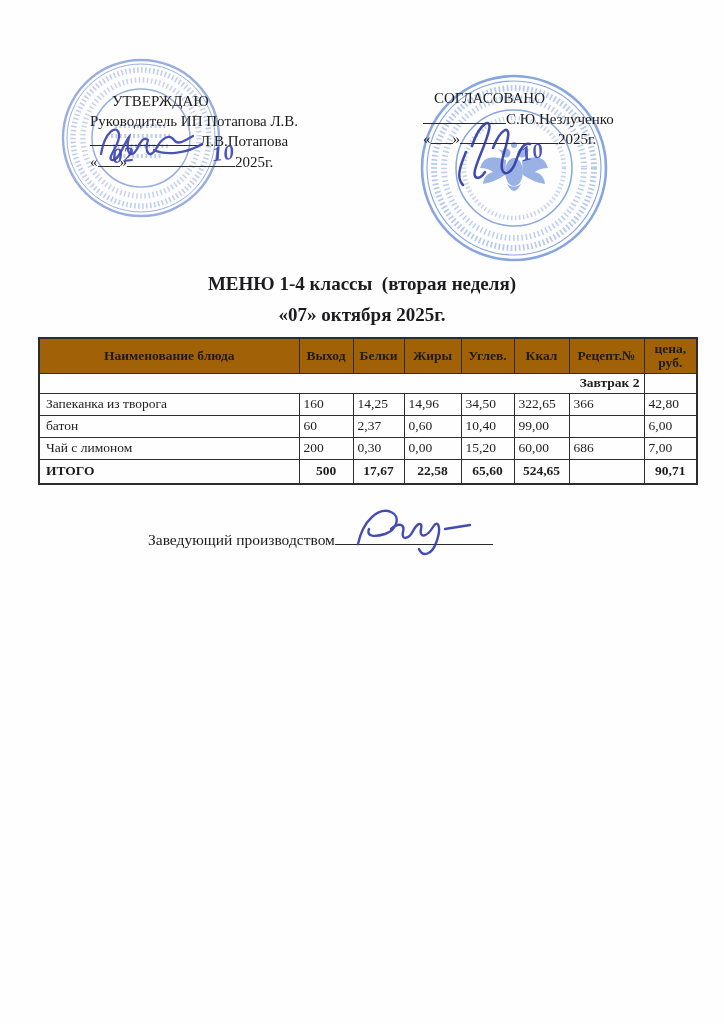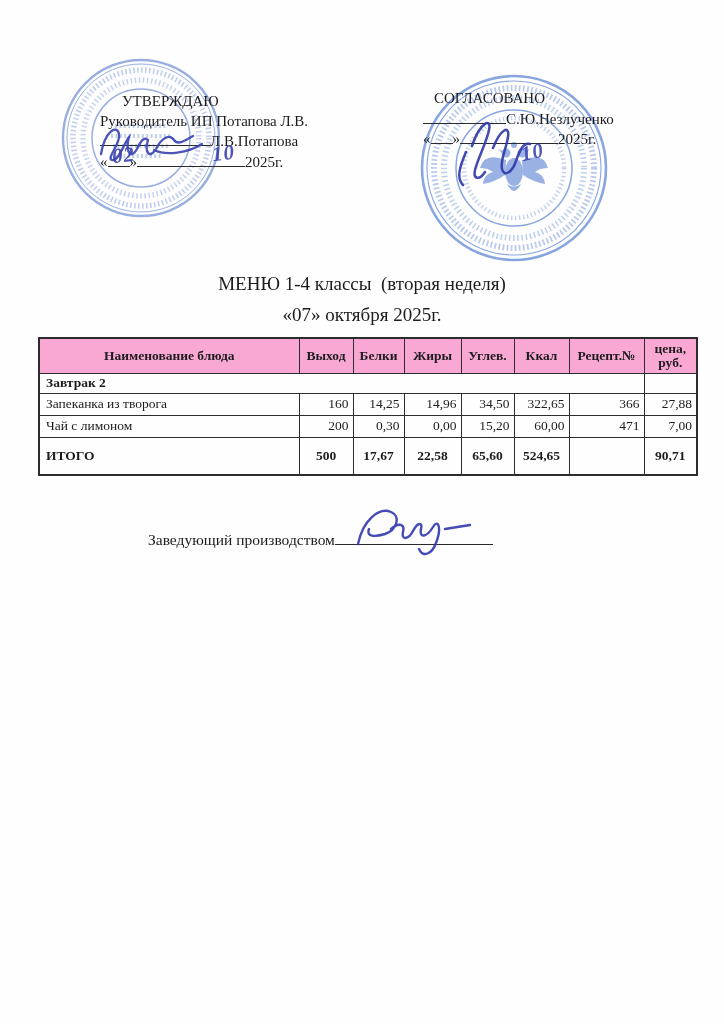--- a/index.html
+++ b/index.html
@@ -14,37 +14,37 @@
   .ul { display:inline-block; border-bottom:1.3px solid #2a2a2c; height:14px; vertical-align:baseline; }
   .hand {
     position:absolute; font-style:italic; font-weight:bold; color:#3a43b2;
     font-size:21px; transform:rotate(-7deg); letter-spacing:1px; opacity:.9;
   }
   
   .stamp { position:absolute; opacity:.8; pointer-events:none; }
   
   .sig { position:absolute; pointer-events:none; }
   
-  .doc-title { position:absolute; left:0; width:100%; text-align:center; font-weight:normal; font-size:19px; white-space:pre-wrap; }
+  .doc-title { position:absolute; left:0; width:100%; text-align:center; font-weight:bold; font-size:19px; white-space:pre-wrap; }
   
   table.menu {
     position:absolute; left:38px; top:337px;
     border-collapse:collapse; table-layout:fixed; width:658px;
     font-size:13.5px; border:2px solid #2d2d30;
   }
   table.menu td, table.menu th { border:1.3px solid #2d2d30; padding:0 4px; overflow:hidden; }
   table.menu thead th {
-    background:#f9a8d4; font-weight:bold; height:35px; text-align:center; font-size:13.5px;
+    background:#a16207; font-weight:bold; height:35px; text-align:center; font-size:13.5px;
   }
   th.cena-h { white-space:pre-line; line-height:14px; }
   tr.section td { height:20px; font-weight:bold; text-align:center; }
-  tr.item td { height:22px; text-align:right; }
+  tr.item td { height:22px; text-align:left; }
   tr.item td.nm, tr.section td.secspan { text-align:left; padding-left:6px; }
-  tr.section td.secspan { text-align:left; }
-  tr.total td { height:38px; font-weight:bold; text-align:center; }
+  tr.section td.secspan { text-align:right; }
+  tr.total td { height:25px; font-weight:bold; text-align:center; }
   tr.total td.nm { text-align:left; padding-left:6px; }
   td.nm { text-align:left;margin-left:8px; }
   
   .footer-line { position:absolute; left:148px; top:531px; font-size:15.5px; white-space:nowrap; }
 </style>
 </head>
 <body>
 
 <div class="page">
 
@@ -79,21 +79,21 @@
       <circle cx="8" cy="-15" r="4.5"></circle>
       <path d="M-11,-17 l-5,-2 4,4 z"></path>
       <path d="M11,-17 l5,-2 -4,4 z"></path>
       <circle cx="0" cy="-23" r="3"></circle>
       <path d="M-8,-8 Q-30,-16 -34,0 Q-26,0 -21,4 Q-30,6 -31,16 Q-19,14 -9,7 Z"></path>
       <path d="M8,-8 Q30,-16 34,0 Q26,0 21,4 Q30,6 31,16 Q19,14 9,7 Z"></path>
       <path d="M-7,16 Q0,30 7,16 Q0,21 -7,16 Z"></path>
     </g>
   </svg>
 
-  <div class="approval" style="left:100px;top:92px">
+  <div class="approval" style="left:90px;top:92px">
     <div style="padding-left:22px">
       <span>УТВЕРЖДАЮ</span>
     </div>
     <div>
       <span>Руководитель ИП Потапова Л.В.</span>
     </div>
     <div style="margin-top:1px">
       <span class="ul" style="width:110px"></span><span>Л.В.Потапова</span>
     </div>
     <div style="margin-top:1px">
@@ -157,30 +157,40 @@
         <td></td>
       </tr>
       <tr class="item">
         <td class="nm">Запеканка из творога</td>
         <td>160</td>
         <td>14,25</td>
         <td>14,96</td>
         <td>34,50</td>
         <td>322,65</td>
         <td>366</td>
-        <td>27,88</td>
+        <td>42,80</td>
+      </tr>
+      <tr class="item">
+        <td class="nm">батон</td>
+        <td>60</td>
+        <td>2,37</td>
+        <td>0,60</td>
+        <td>10,40</td>
+        <td>99,00</td>
+        <td></td>
+        <td>6,00</td>
       </tr>
       <tr class="item">
         <td class="nm">Чай с лимоном</td>
         <td>200</td>
         <td>0,30</td>
         <td>0,00</td>
         <td>15,20</td>
         <td>60,00</td>
-        <td>471</td>
+        <td>686</td>
         <td>7,00</td>
       </tr>
       <tr class="total">
         <td class="nm">ИТОГО</td>
         <td>500</td>
         <td>17,67</td>
         <td>22,58</td>
         <td>65,60</td>
         <td>524,65</td>
         <td></td>

